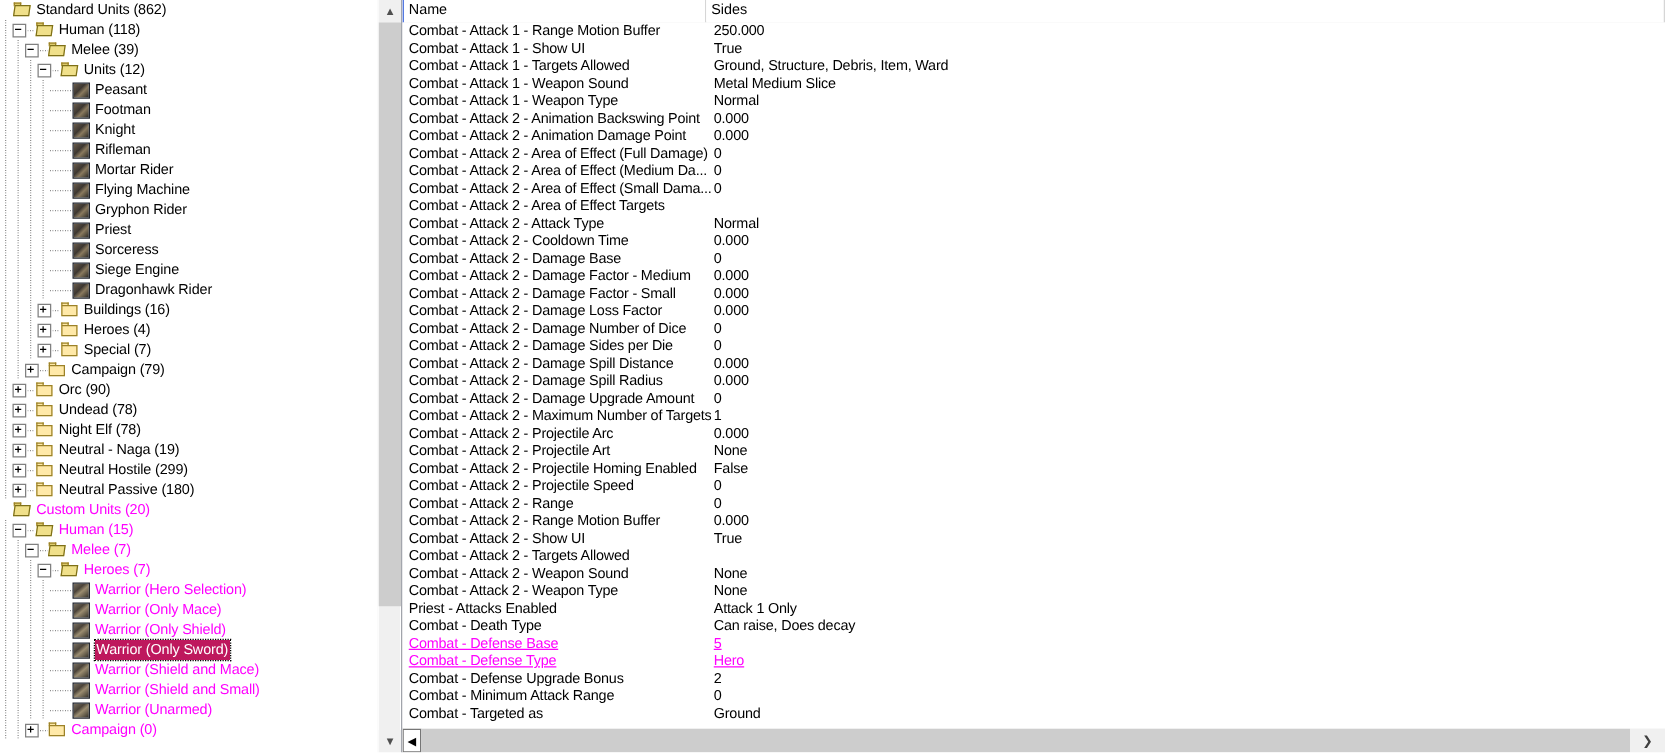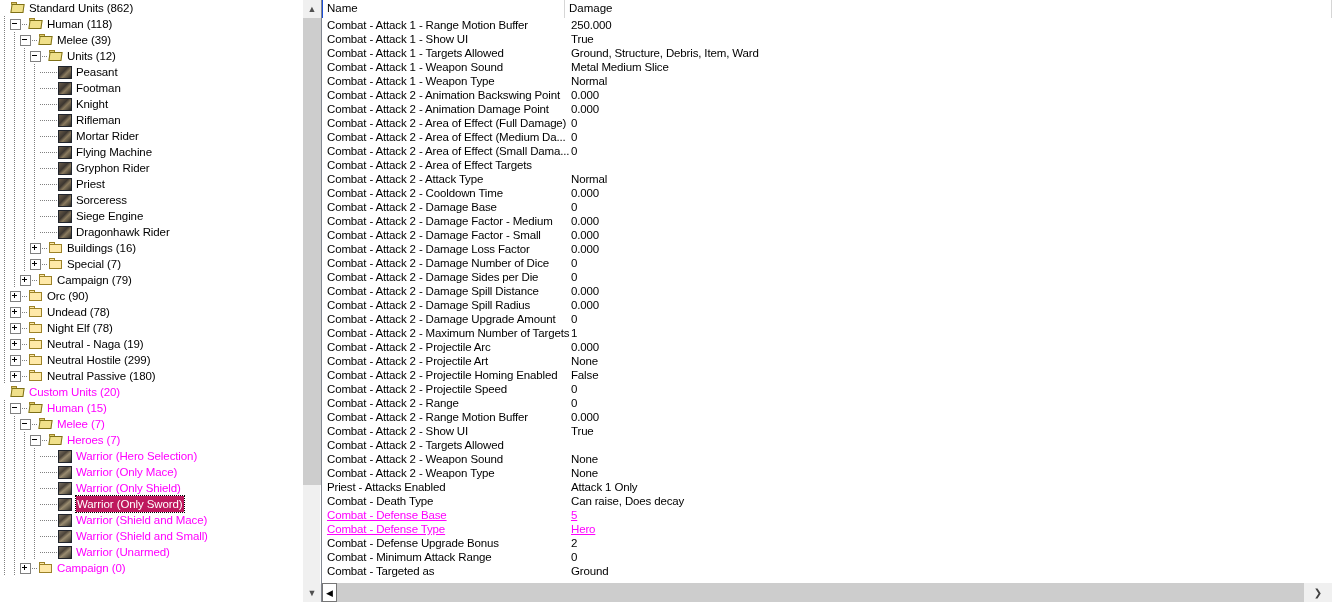--- a/index.html
+++ b/index.html
@@ -446,20 +446,32 @@
         <div class="tree-row">
           <span class="vline"></span>
           <span class="vline"></span>
           <span class="vline"></span>
           <span class="expander plus"></span>
           <span class="dots"></span>
           <span class="folder">
             <span class="tab"></span>
             <span class="body"></span>
           </span>
+          <span class="lbl">Heroes (4)</span>
+        </div>
+        <div class="tree-row">
+          <span class="vline"></span>
+          <span class="vline"></span>
+          <span class="vline"></span>
+          <span class="expander plus"></span>
+          <span class="dots"></span>
+          <span class="folder">
+            <span class="tab"></span>
+            <span class="body"></span>
+          </span>
           <span class="lbl">Special (7)</span>
         </div>
         <div class="tree-row">
           <span class="vline"></span>
           <span class="vline"></span>
           <span class="expander plus"></span>
           <span class="dots"></span>
           <span class="folder">
             <span class="tab"></span>
             <span class="body"></span>
@@ -660,21 +672,21 @@
     <div id="tree-vscroll">
       <div class="sb-btn up">▲</div>
       <div class="sb-thumb" id="tree-thumb"></div>
       <div class="sb-btn down">▼</div>
     </div>
   </div>
 
   <div id="grid-panel">
     <div id="grid-header">
       <div class="col-head name">Name</div>
-      <div class="col-head value">Damage</div>
+      <div class="col-head value">Sides</div>
     </div>
 
     <div id="grid-body">
         <div class="grid-row">
           <span class="cell-name">Combat - Attack 1 - Range Motion Buffer</span>
           <span class="cell-value">250.000</span>
         </div>
         <div class="grid-row">
           <span class="cell-name">Combat - Attack 1 - Show UI</span>
           <span class="cell-value">True</span>

